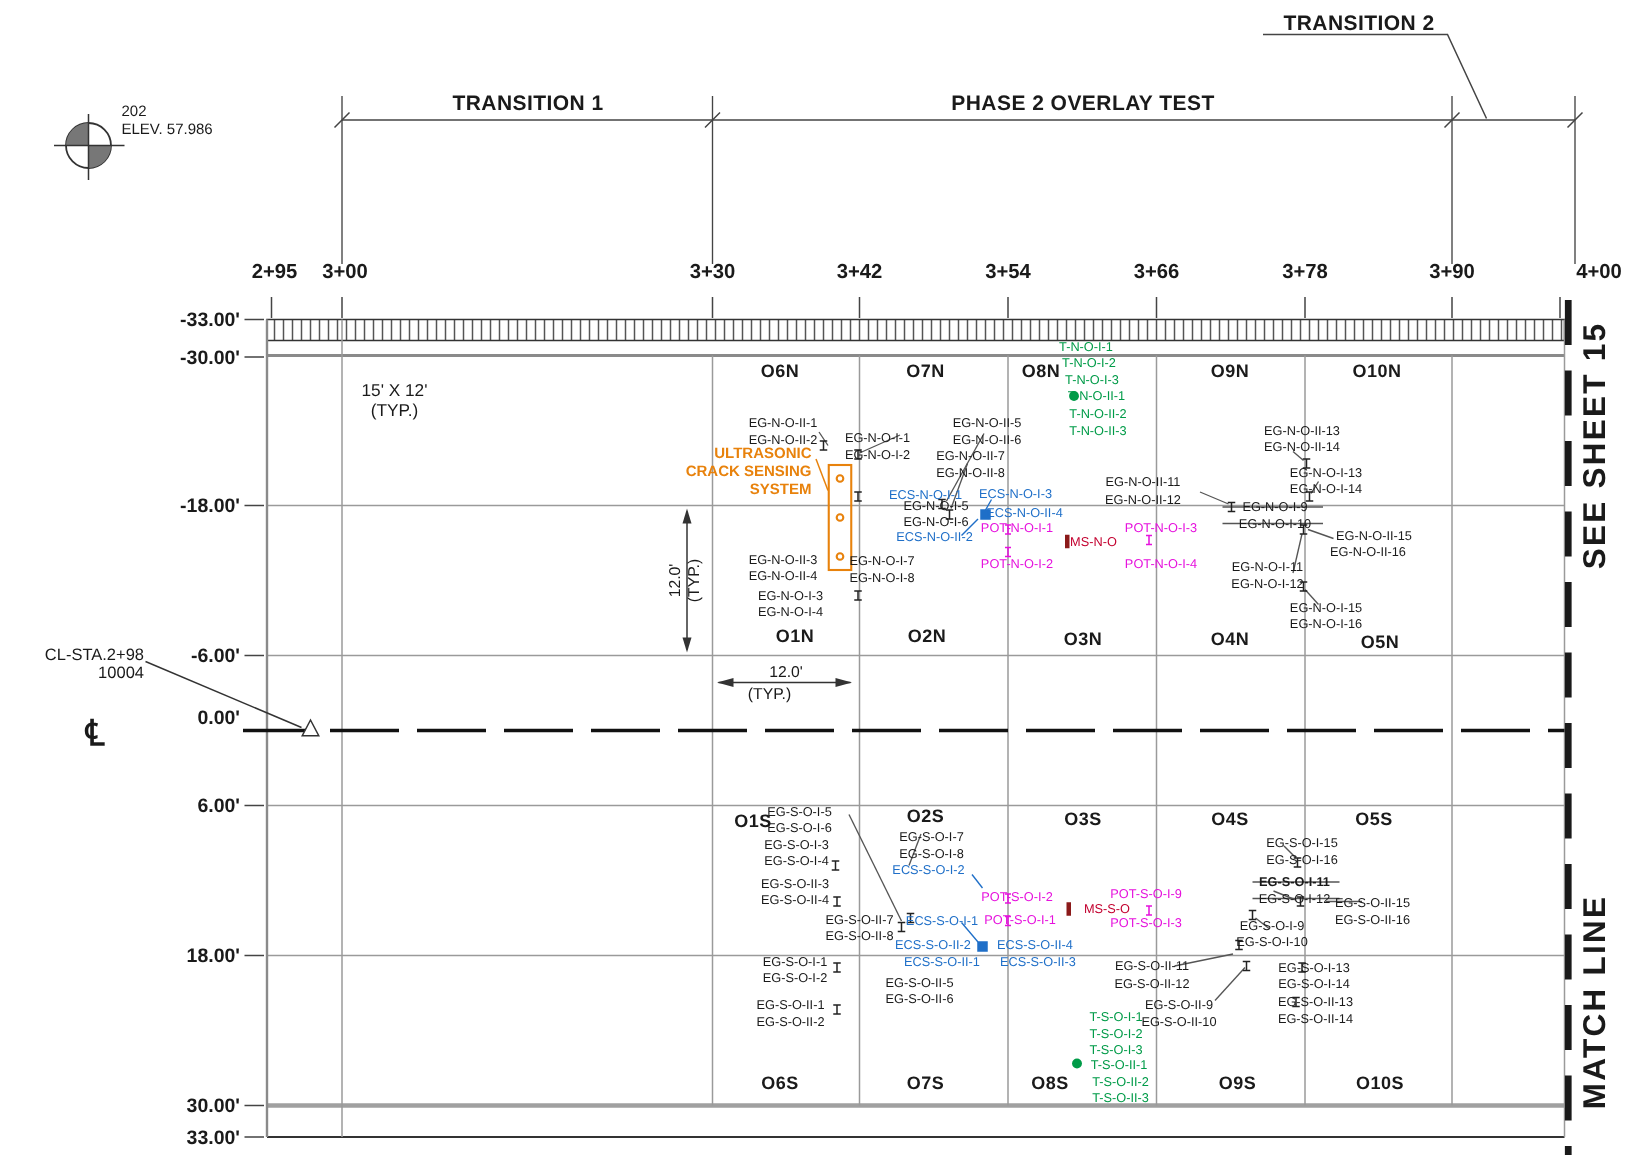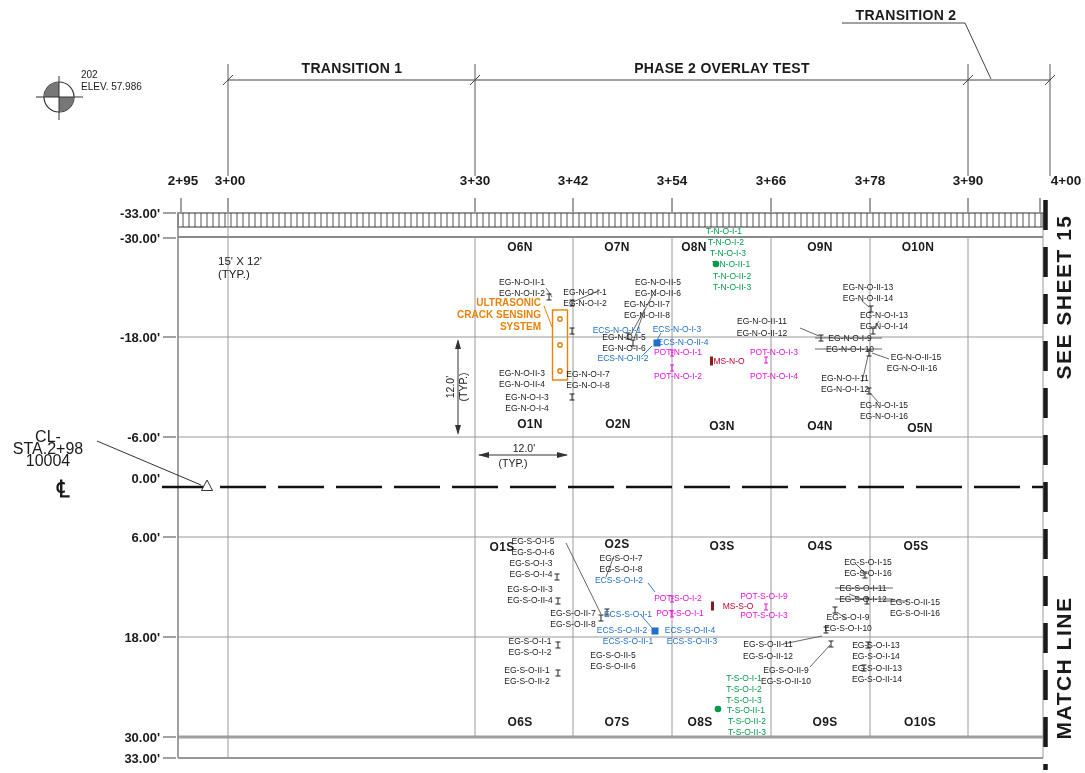--- a/index.html
+++ b/index.html
@@ -11,23 +11,23 @@
   .st{font-size:13.5px;font-weight:bold;}
   .off{font-size:13px;font-weight:bold;transform:translate(-100%,-50%);}
   .cell{font-size:12px;font-weight:600;letter-spacing:.3px;}
   .sens{font-size:8.5px;}
   .hdr{position:absolute;transform:translate(-50%,-50%);white-space:nowrap;font-size:14px;
        font-weight:600;letter-spacing:.3px;z-index:3;}
   .vert{position:absolute;transform:translate(-50%,-50%) rotate(-90deg);white-space:nowrap;
         font-weight:bold;font-size:21px;letter-spacing:1.5px;z-index:3;}
   .note{position:absolute;z-index:3;line-height:12px;}
   .bm{font-size:10px;line-height:12px;}
-  .clc{font-size:16px;line-height:12px;text-align:center;}
+  .clc{font-size:11px;line-height:12px;text-align:right;}
   .uc{font-size:10px;font-weight:bold;text-align:right;color:#e8820c;line-height:12px;}
-  .typnote{font-size:11.5px;line-height:13px;}
+  .typnote{font-size:11.5px;text-align:center;line-height:13px;}
   .dimtxt{position:absolute;transform:translate(-50%,-50%);font-size:10.5px;white-space:nowrap;z-index:3;}
   .dimv{position:absolute;transform:translate(-50%,-50%) rotate(-90deg);font-size:10.5px;
         text-align:center;line-height:12px;white-space:nowrap;z-index:3;}
   .clsym{position:absolute;transform:translate(-50%,-50%);font-size:24px;font-weight:600;z-index:3;}
 </style>
 </head>
 <body>
 
 <div class="canvas">
 
@@ -397,21 +397,21 @@
       <span class="lbl sens" style="left: 764px; top: 615px; color: rgb(230, 17, 221);">POT-S-O-I-3</span>
       <span class="lbl sens" style="left: 738px; top: 606px; color: rgb(195, 0, 47);">MS-S-O</span>
       <span class="lbl sens" style="left: 768px; top: 644px; color: rgb(26, 26, 26);">EG-S-O-II-11</span>
       <span class="lbl sens" style="left: 768px; top: 656px; color: rgb(26, 26, 26);">EG-S-O-II-12</span>
       <span class="lbl sens" style="left: 786px; top: 670px; color: rgb(26, 26, 26);">EG-S-O-II-9</span>
       <span class="lbl sens" style="left: 786px; top: 681px; color: rgb(26, 26, 26);">EG-S-O-II-10</span>
       <span class="lbl sens" style="left: 848px; top: 617px; color: rgb(26, 26, 26);">EG-S-O-I-9</span>
       <span class="lbl sens" style="left: 848px; top: 628px; color: rgb(26, 26, 26);">EG-S-O-I-10</span>
       <span class="lbl sens" style="left: 868px; top: 562px; color: rgb(26, 26, 26);">EG-S-O-I-15</span>
       <span class="lbl sens" style="left: 868px; top: 573px; color: rgb(26, 26, 26);">EG-S-O-I-16</span>
-      <span class="lbl sens" style="left: 863px; top: 588px; color: rgb(26, 26, 26);">EG-S-O-I-11</span>
+      <span class="lbl sens" style="left: 863px; top: 588px; color: rgb(26, 26, 26); font-weight: bold;">EG-S-O-I-11</span>
       <span class="lbl sens" style="left: 863px; top: 599px; color: rgb(26, 26, 26);">EG-S-O-I-12</span>
       <span class="lbl sens" style="left: 915px; top: 602px; color: rgb(26, 26, 26);">EG-S-O-II-15</span>
       <span class="lbl sens" style="left: 915px; top: 613px; color: rgb(26, 26, 26);">EG-S-O-II-16</span>
       <span class="lbl sens" style="left: 876px; top: 645px; color: rgb(26, 26, 26);">EG-S-O-I-13</span>
       <span class="lbl sens" style="left: 876px; top: 656px; color: rgb(26, 26, 26);">EG-S-O-I-14</span>
       <span class="lbl sens" style="left: 877px; top: 668px; color: rgb(26, 26, 26);">EG-S-O-II-13</span>
       <span class="lbl sens" style="left: 877px; top: 679px; color: rgb(26, 26, 26);">EG-S-O-II-14</span>
       <span class="lbl sens" style="left: 744px; top: 678px; color: rgb(0, 155, 72);">T-S-O-I-1</span>
       <span class="lbl sens" style="left: 744px; top: 689px; color: rgb(0, 155, 72);">T-S-O-I-2</span>
       <span class="lbl sens" style="left: 744px; top: 700px; color: rgb(0, 155, 72);">T-S-O-I-3</span>

